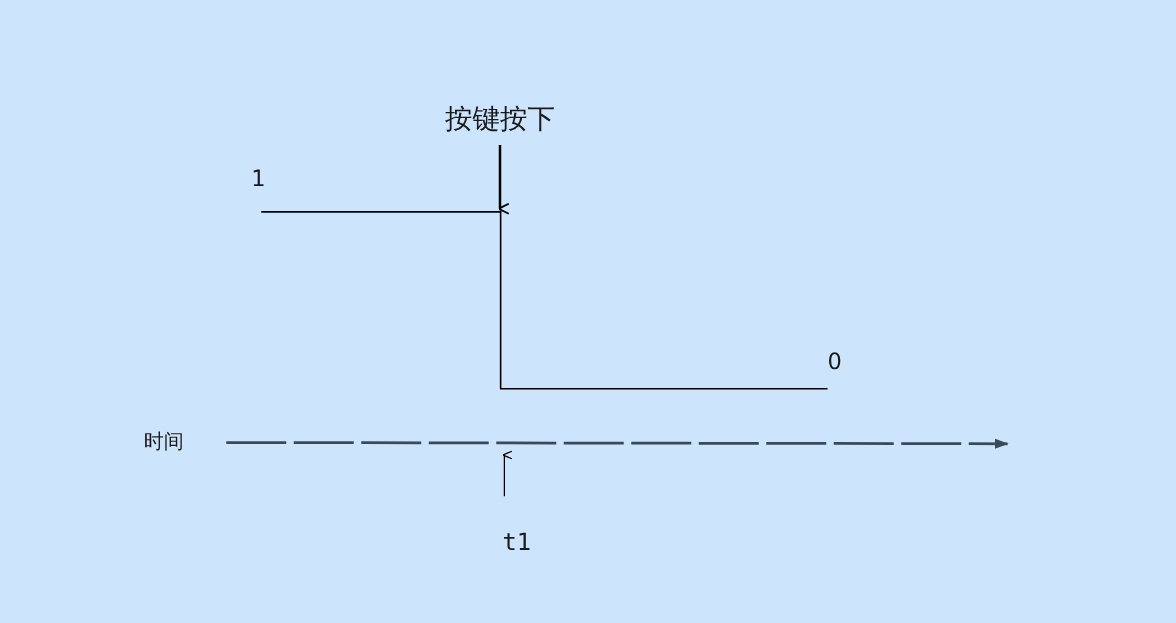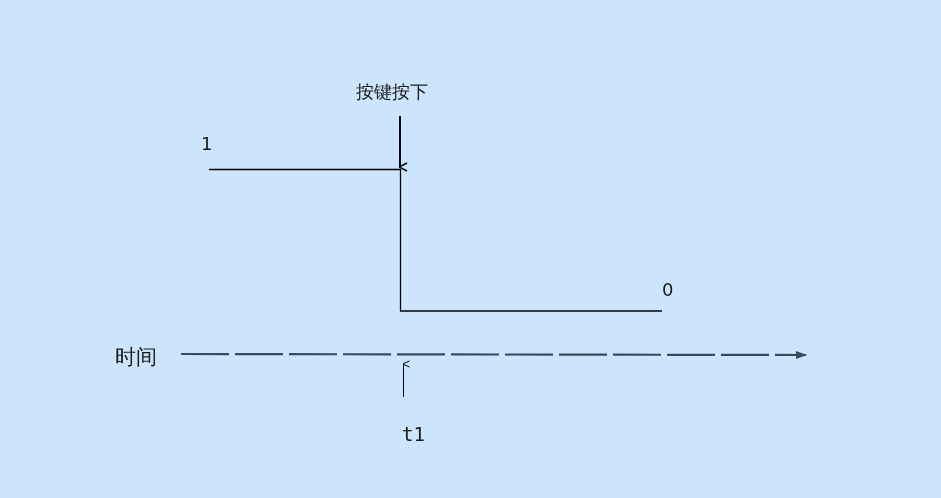--- a/index.html
+++ b/index.html
@@ -8,24 +8,24 @@
       background: #cce5fd;
       font-family: "DejaVu Sans", sans-serif;
       position: relative;
     }
     .canvas { position: absolute; left: 0; top: 0; width: 941px; height: 498px; }
     .label {
       position: absolute; color: #1a1a1a;
       font-family: "DejaVu Sans", sans-serif;
       white-space: nowrap;
     }
-    .title { left: 356px; top: 80px; font-size: 18px; }
+    .title { left: 356px; top: 80px; font-size: 22px; }
     .lvl1 { left: 201px; top: 133px; font-size: 18px; }
     .lvl0 { left: 662px; top: 279px; font-size: 18px; }
-    .time { left: 115px; top: 343px; font-size: 21px; }
+    .time { left: 115px; top: 343px; font-size: 16px; }
     .t1 { left: 402px; top: 404px; font-size: 19px; font-family: "DejaVu Sans Mono", monospace; margin-top: 19px; }
   </style>
 </head>
 <body>
 
 <svg class="canvas" width="941" height="498" viewBox="0 0 941 498" xmlns="http://www.w3.org/2000/svg">
   <defs>
     <marker id="arrowDown" markerWidth="10" markerHeight="10" refX="5" refY="9" orient="auto" markerUnits="userSpaceOnUse">
       <path d="M1,2 L5,10 L9,2" fill="none" stroke="#000" stroke-width="1.5"></path>
     </marker>

